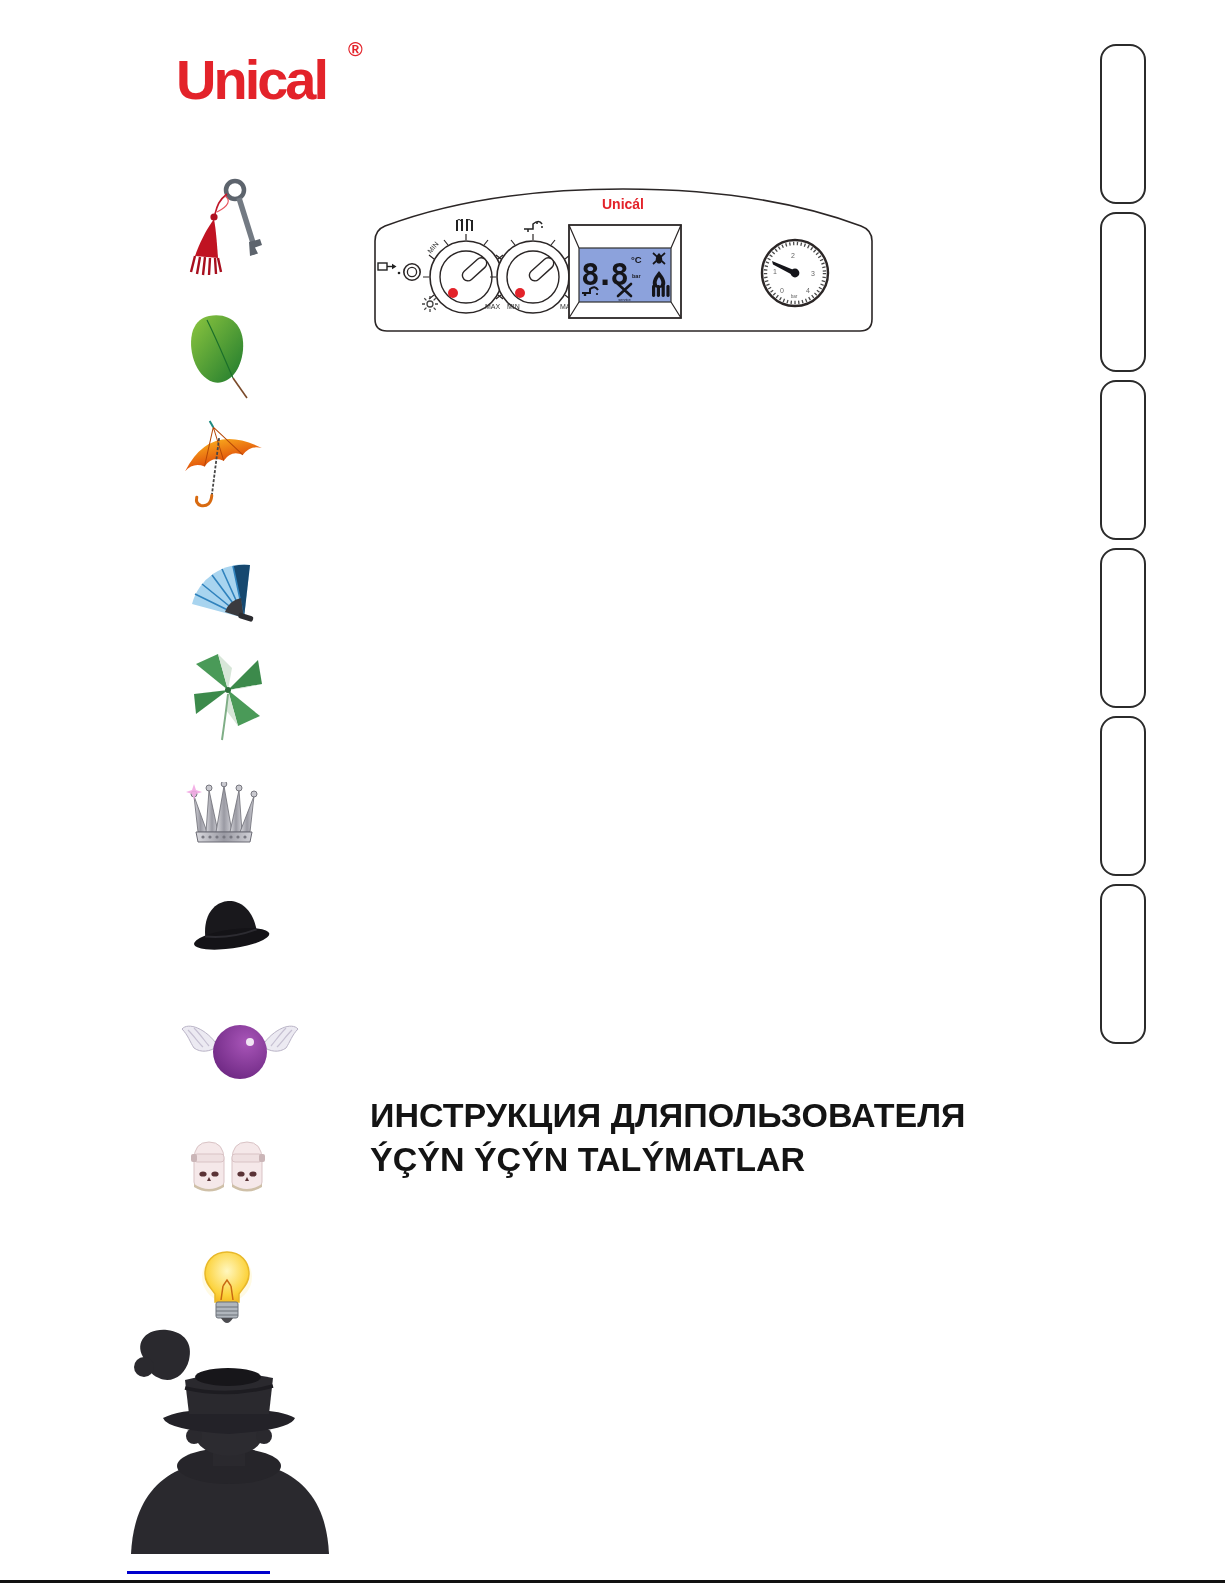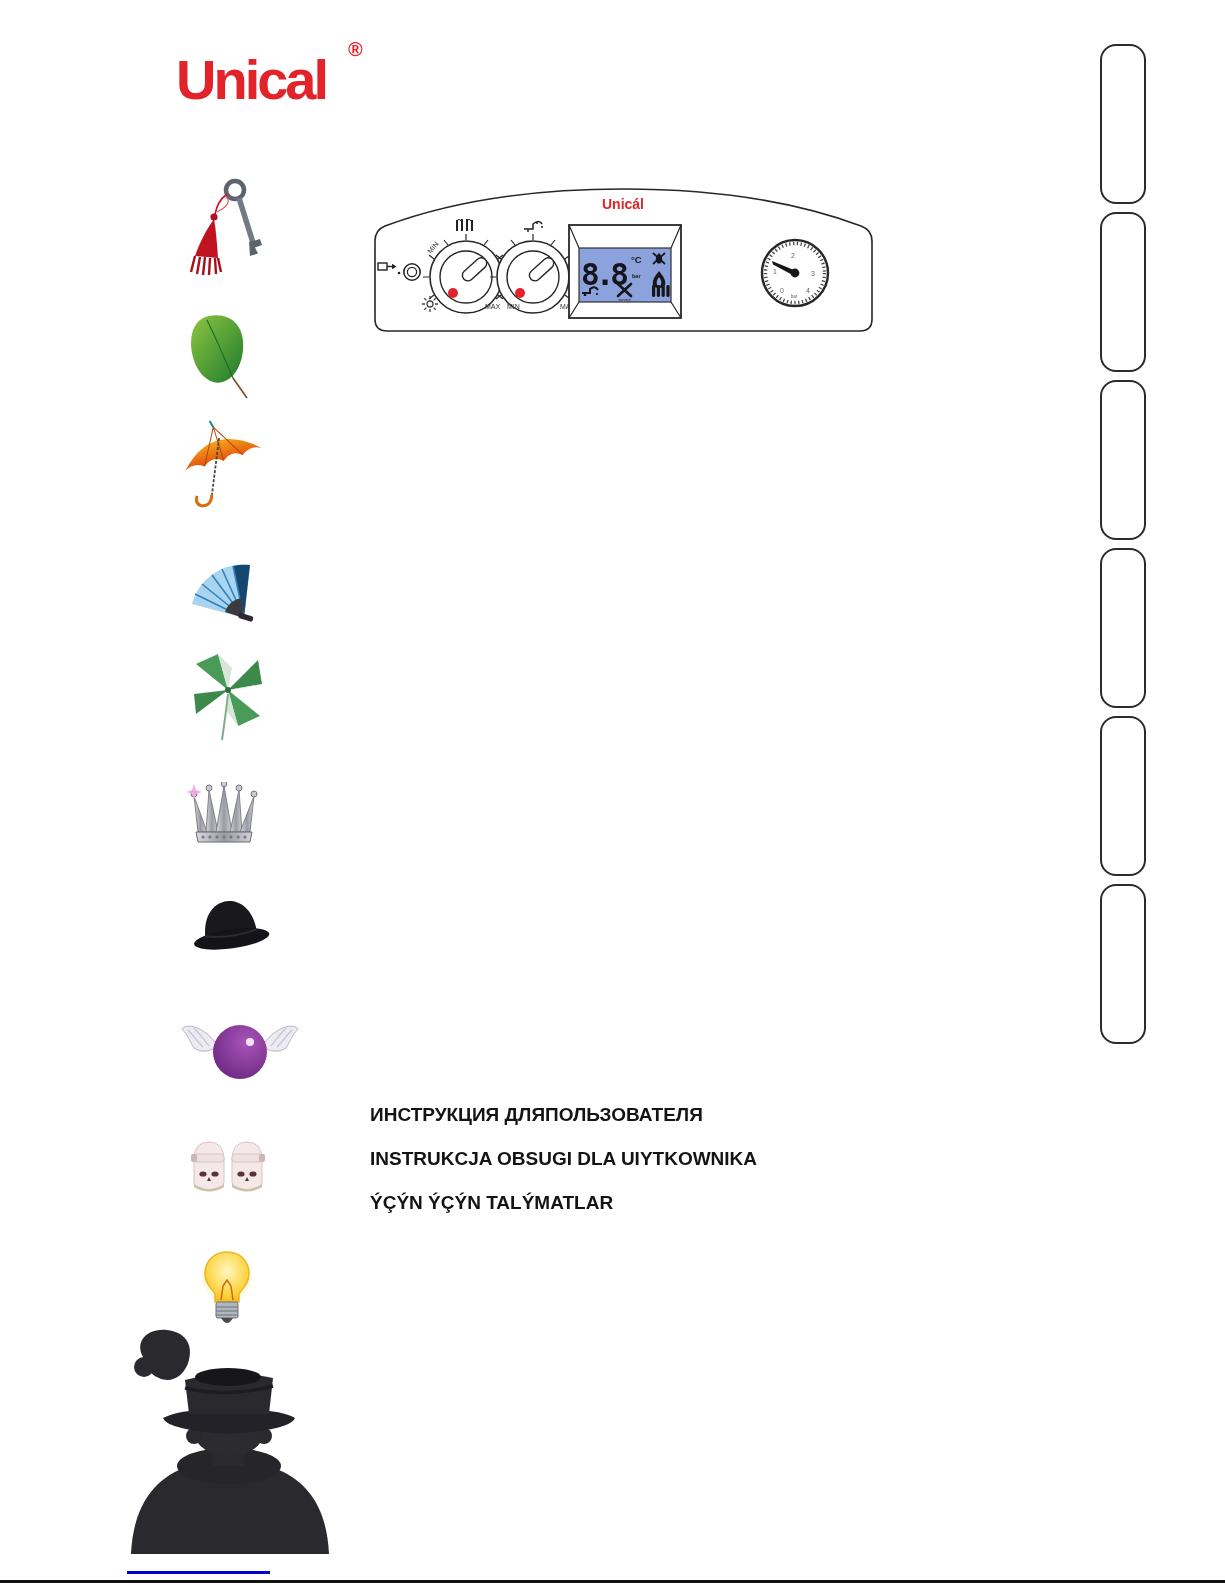--- a/index.html
+++ b/index.html
@@ -22,21 +22,21 @@
 
   
   .side-tab{
     position:absolute;left:1100px;width:46px;height:160px;
     border:2px solid #2b2b2b;border-radius:16px;background:#ffffff;box-sizing:border-box;
   }
 
   
   .titles{left:370px;top:1093px;width:520px;}
   .title-line{
-    font-size:19px;font-weight:bold;color:#141414;line-height:44px;white-space:nowrap;
+    font-size:34px;font-weight:bold;color:#141414;line-height:44px;white-space:nowrap;
   }
 
   
   .panel-svg{left:372px;top:185px;width:503px;height:150px;}
   svg text{font-family:"Liberation Sans",sans-serif;}
   .seg{font-family:"DejaVu Sans Mono",monospace;font-weight:bold;}
 
   
   .deco{position:absolute;}
 
@@ -325,18 +325,17 @@
   <path d="M 36 92 Q 40 104 102 108 Q 164 104 168 92 Q 150 82 102 84 Q 54 82 36 92 Z" fill="#232228"></path>
   <path d="M 62 88 L 58 54 Q 102 42 146 52 L 142 88 Z" fill="#2a292e"></path>
   <ellipse cx="101" cy="51" rx="33" ry="9" fill="#17161a"></ellipse>
   <path d="M 58 62 Q 102 72 146 60" stroke="#1d1c21" stroke-width="3.5" fill="none"></path>
   <path d="M 18 34 C 6 18 18 2 40 4 C 58 6 66 18 62 34 C 58 50 44 58 32 52 C 22 48 22 42 18 34 Z" fill="#2a292e"></path>
   <circle cx="17" cy="41" r="10" fill="#2a292e"></circle>
 </svg>
 
 <div class="abs titles">
   <div class="title-line">ИНСТРУКЦИЯ ДЛЯПОЛЬЗОВАТЕЛЯ</div>
-  <div class="title-line">INSTRUKCJA OBSUGI DLA UIYTKOWNIKA</div>
   <div class="title-line">ÝÇÝN ÝÇÝN TALÝMATLAR</div>
 </div>
 
 <div class="abs blue-rule"></div>
 <div class="abs black-rule"></div>
 
 </body></html>

